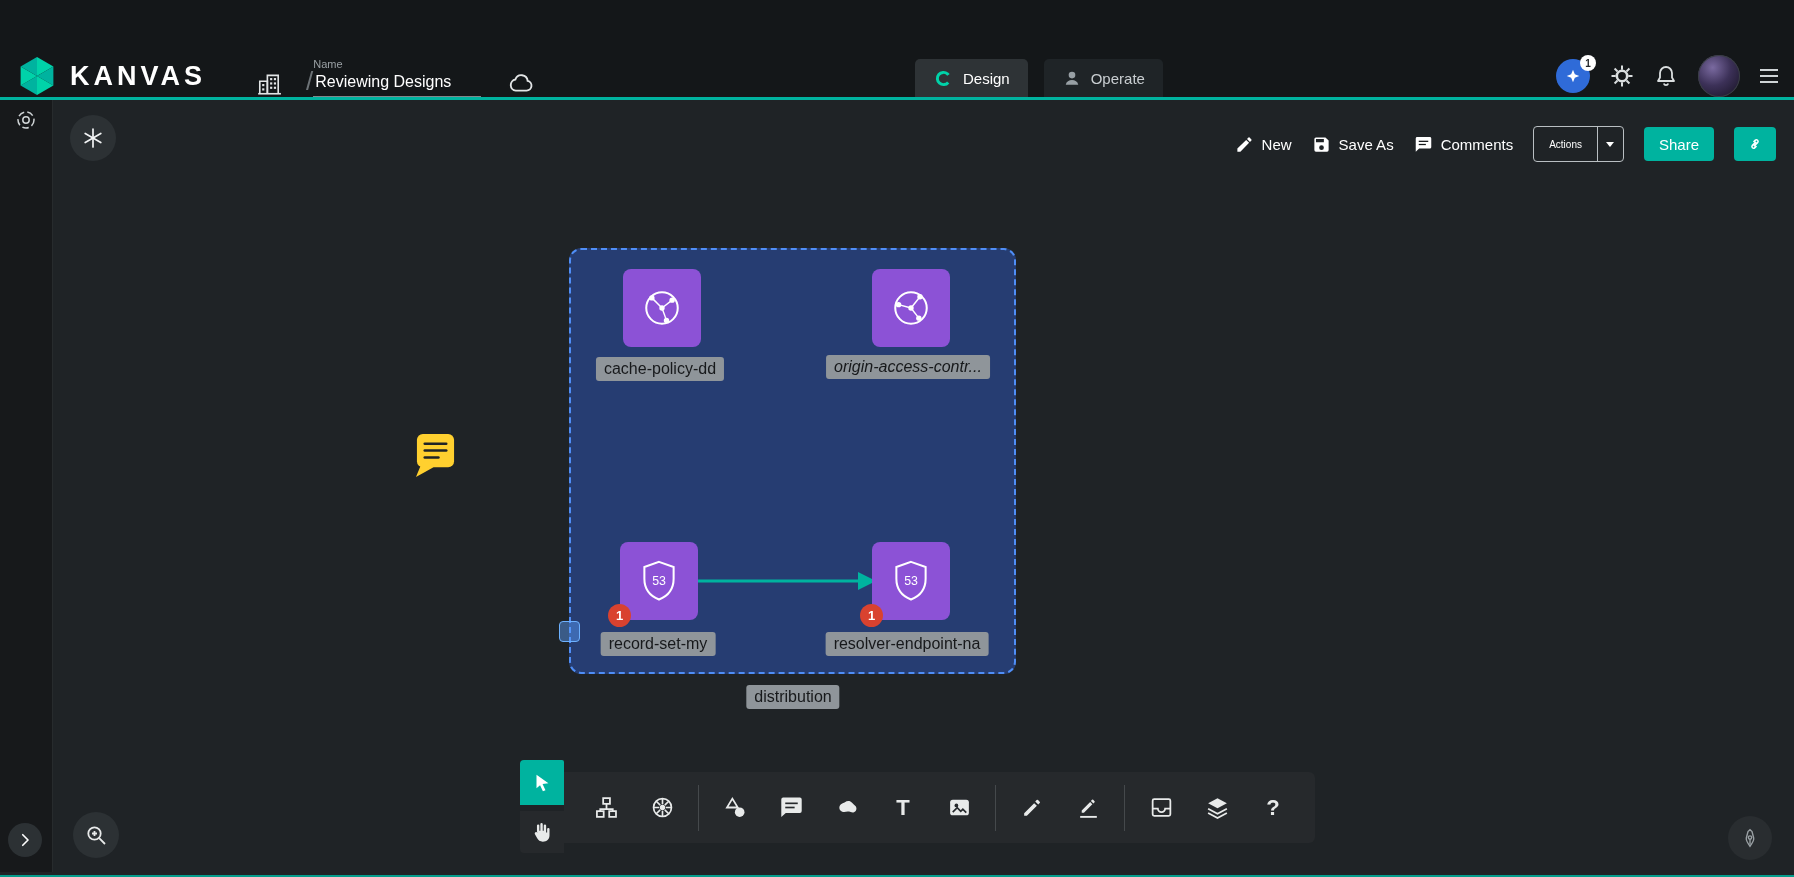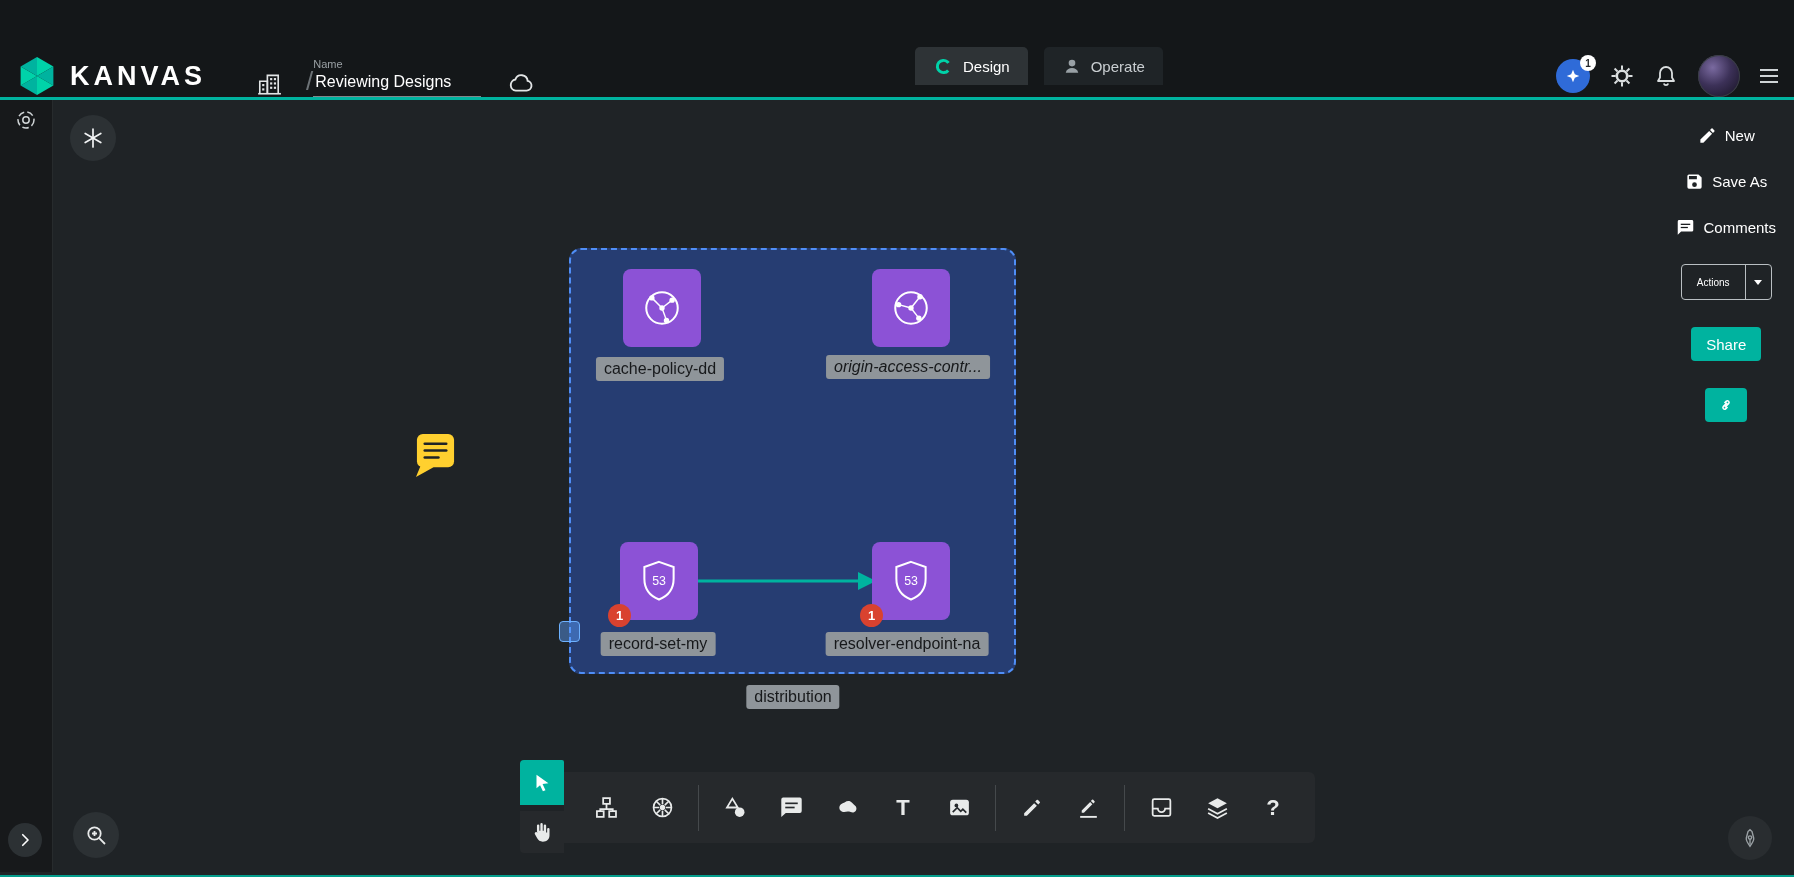--- a/index.html
+++ b/index.html
@@ -16,21 +16,21 @@
   .brand-text { font-size:27px; font-weight:700; letter-spacing:4px; margin-left:12px; }
   .org-btn { margin-left:50px; background:none; border:none; cursor:pointer; display:flex; }
   .slash { margin-left:24px; color:#6d7377; font-size:26px; font-weight:300; }
   .name-group { display:flex; flex-direction:column; }
   .name-label { font-size:11px; color:#9aa0a4; margin-bottom:3px; }
   .name-input { background:transparent; border:none; border-bottom:1px solid #82888c;
                 color:#fff; font-size:16px; width:168px; padding:0 0 5px 2px;
                 font-family:"Liberation Sans", sans-serif; }
   .cloud-btn { margin-left:26px; background:none; border:none; cursor:pointer; display:flex; }
 
-  .tabs { position:absolute; left:891px; bottom:12px; display:flex;padding-left:24px; }
+  .tabs { position:absolute; left:891px; bottom:0; display:flex;padding-left:24px; }
   .tab { display:flex; align-items:center; gap:9px; height:38px; padding:0 18px;
          border:none; cursor:pointer; font-size:15px; border-radius:5px 5px 0 0;
          font-family:"Liberation Sans", sans-serif; }
   .tab.active { background:#2e3336; color:#fff; }
   .tab.inactive { background:#1f2427; color:#c9ced1; margin-left:16px; }
 
   .header-right { margin-left:auto; display:flex; align-items:center; gap:20px; padding-right:6px; }
   .icon-btn { background:none; border:none; cursor:pointer; display:flex; position:relative; }
   .provider-circle { width:34px; height:34px; border-radius:50%; background:#2f6bd8;
                      display:flex; align-items:center; justify-content:center; }
@@ -56,21 +56,21 @@
 
   .round-btn { position:absolute; width:46px; height:46px; border-radius:50%;
                background:#2c3134; border:none; cursor:pointer;
                display:flex; align-items:center; justify-content:center; }
   .snowflake-btn { left:17px; top:15px; }
   .zoom-btn { left:20px; top:712px; }
   .pen-btn { left:1675px; top:716px; width:44px; height:44px; background:#292d30; }
 
   
   .canvas-actions { position:absolute; top:26px; right:18px; display:flex;
-                    align-items:center; gap:27px;flex-direction:column; }
+                    align-items:center; gap:20px; }
   .txt-action { display:flex; align-items:center; gap:8px; background:none; border:none;
                 cursor:pointer; color:#fff; font-size:15px; font-family:"Liberation Sans", sans-serif; }
   .actions-split { display:flex; align-items:stretch; height:36px;
                    border:1px solid #b9bfc2; border-radius:4px; overflow:hidden; }
   .actions-main { background:none; border:none; color:#fff; font-size:10px; padding:0 15px;
                   cursor:pointer; font-family:Liberation Sans, sans-serif; }
   .actions-caret { background:none; border:none; border-left:1px solid #b9bfc2; width:26px;
                    cursor:pointer; display:flex; align-items:center; justify-content:center; }
   .share-btn { background:#00B39F; border:none; border-radius:4px; height:34px; padding:0 15px;
                color:#fff; font-size:15px; cursor:pointer; font-family:"Liberation Sans", sans-serif; }

